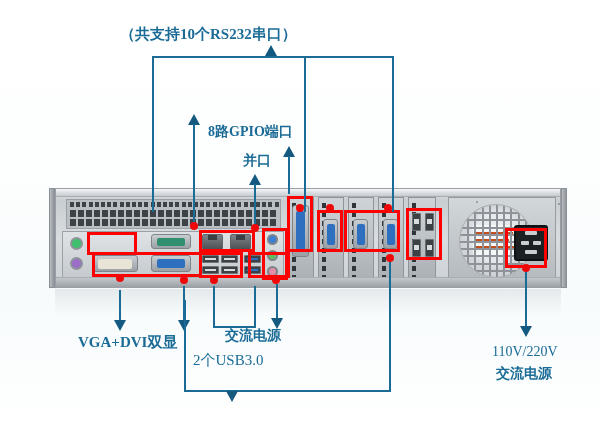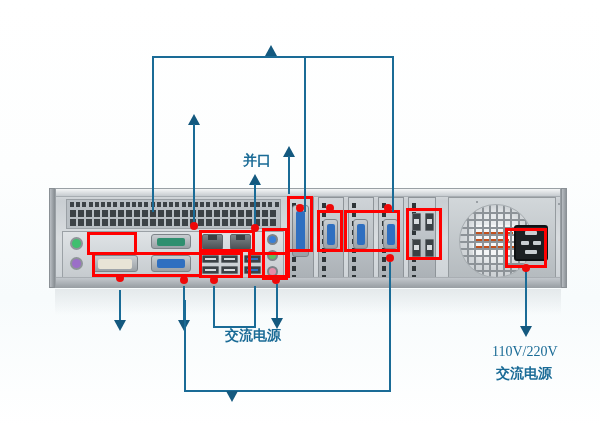--- a/index.html
+++ b/index.html
@@ -333,57 +333,61 @@
   <div class="hl" style="left:199px;top:230px;width:56px;height:22px;"></div>
   <div class="hl" style="left:199px;top:252px;width:44px;height:26px;"></div>
   <div class="hl" style="left:248px;top:252px;width:42px;height:26px;"></div>
   <div class="hl" style="left:262px;top:228px;width:26px;height:52px;"></div>
   <div class="hl" style="left:287px;top:196px;width:26px;height:56px;"></div>
   <div class="hl" style="left:317px;top:210px;width:26px;height:42px;"></div>
   <div class="hl" style="left:344px;top:210px;width:56px;height:42px;"></div>
   <div class="hl" style="left:406px;top:208px;width:36px;height:52px;"></div>
   <div class="hl" style="left:505px;top:228px;width:42px;height:40px;"></div>
 
+  <div class="lbl cjk" style="left:120px;top:26px;font-size:15px;">（共支持10个RS232串口）</div>
   <div class="arrow-up" style="left:265px;top:45px;"></div>
   <div class="hline" style="left:152px;top:56px;width:242px;"></div>
   <div class="vline" style="left:152px;top:56px;height:156px;"></div>
   <div class="vline" style="left:304px;top:56px;height:156px;"></div>
   <div class="vline" style="left:392px;top:56px;height:156px;"></div>
   <div class="dot" style="left:296px;top:204px;"></div>
   <div class="dot" style="left:326px;top:204px;"></div>
   <div class="dot" style="left:384px;top:204px;"></div>
 
   <div class="arrow-up" style="left:188px;top:114px;"></div>
   <div class="vline" style="left:193px;top:124px;height:100px;"></div>
   <div class="dot" style="left:190px;top:222px;"></div>
 
+  <div class="lbl cjk" style="left:208px;top:124px;font-size:14px;">8路GPIO端口</div>
   <div class="arrow-up" style="left:283px;top:146px;"></div>
   <div class="vline" style="left:288px;top:156px;height:38px;"></div>
 
   <div class="lbl cjk" style="left:243px;top:153px;font-size:14px;">并口</div>
   <div class="arrow-up" style="left:249px;top:174px;"></div>
   <div class="vline" style="left:254px;top:184px;height:42px;"></div>
   <div class="dot" style="left:251px;top:224px;"></div>
 
   <div class="vline" style="left:119px;top:290px;height:32px;"></div>
   <div class="arrow-down" style="left:114px;top:320px;"></div>
   <div class="dot" style="left:116px;top:274px;"></div>
+  <div class="lbl cjk" style="left:78px;top:334px;font-size:15px;">VGA+DVI双显</div>
 
   <div class="vline" style="left:213px;top:286px;height:40px;"></div>
   <div class="hline" style="left:213px;top:326px;width:42px;"></div>
   <div class="vline" style="left:254px;top:286px;height:42px;"></div>
   <div class="dot" style="left:210px;top:276px;"></div>
   <div class="dot" style="left:272px;top:276px;"></div>
   <div class="vline" style="left:276px;top:284px;height:36px;"></div>
   <div class="arrow-down" style="left:271px;top:318px;"></div>
   <div class="lbl cjk" style="left:225px;top:328px;font-size:14px;">交流电源</div>
 
   <div class="vline" style="left:183px;top:286px;height:40px;"></div>
   <div class="arrow-down" style="left:178px;top:320px;"></div>
   <div class="dot" style="left:180px;top:276px;"></div>
+  <div class="lbl" style="left:193px;top:352px;font-size:15px;">2个USB3.0</div>
 
   <div class="vline" style="left:184px;top:300px;height:92px;"></div>
   <div class="vline" style="left:389px;top:262px;height:130px;"></div>
   <div class="hline" style="left:184px;top:390px;width:207px;"></div>
   <div class="dot" style="left:386px;top:254px;"></div>
   <div class="arrow-down" style="left:226px;top:391px;"></div>
 
   <div class="vline" style="left:525px;top:270px;height:62px;"></div>
   <div class="dot" style="left:522px;top:264px;"></div>
   <div class="arrow-down" style="left:520px;top:326px;"></div>

